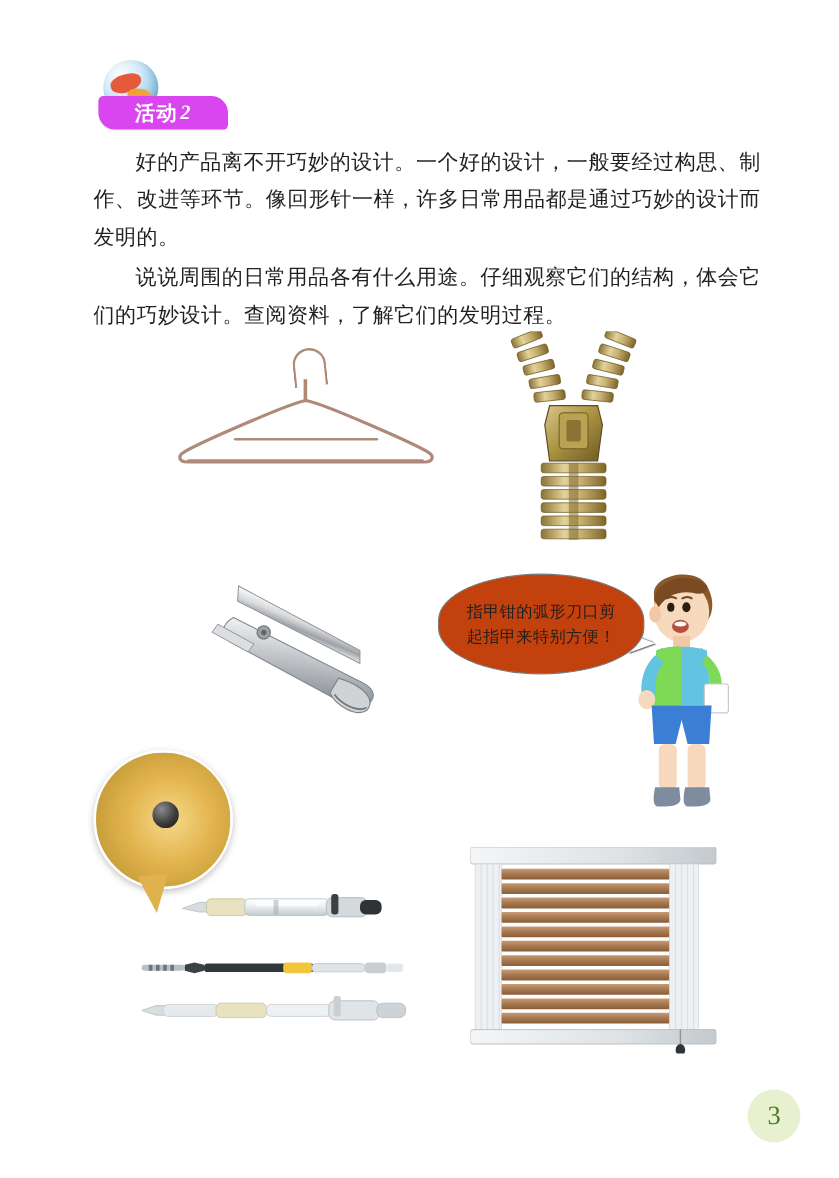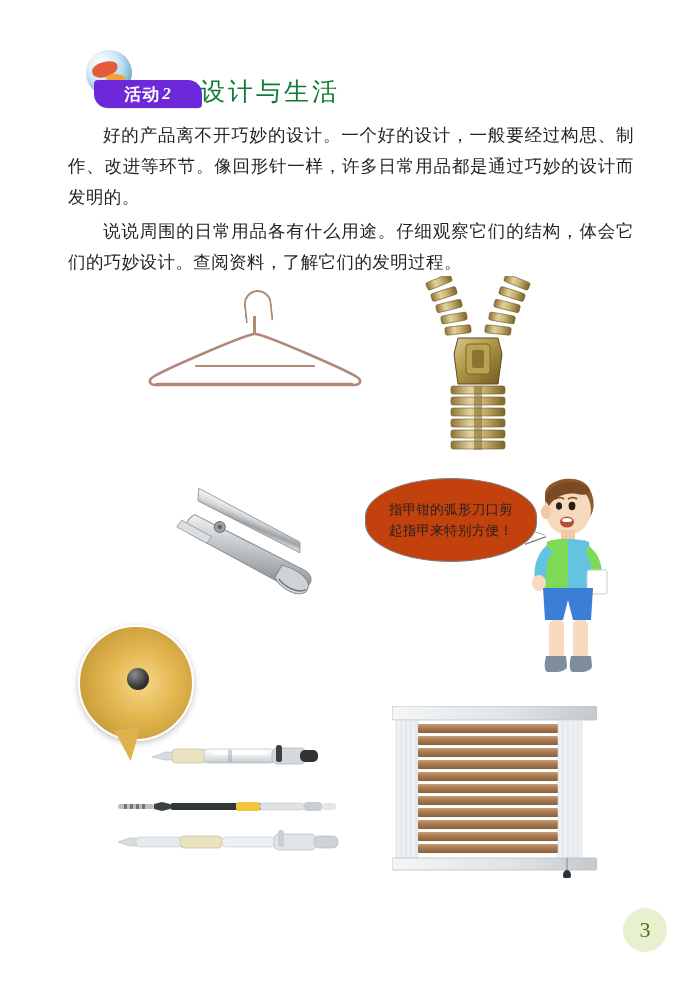--- a/index.html
+++ b/index.html
@@ -67,25 +67,25 @@
     top: 24px;
     width: 20px;
     height: 12px;
     border-radius: 55% 45% 50% 60%;
     background: #f0a13a;
     transform: rotate(10deg);
   }
 
   .badge-label {
     position: absolute;
-    left: 12px;
+    left: 0px;
     top: 30px;
     width: 108px;
     height: 28px;
-    background: #6d28d9;
+    background: #d946ef;
     border-radius: 4px 14px 4px 14px;
     color: #ffffff;
     font-family: "Liberation Sans", sans-serif;
     font-weight: bold;
     font-size: 17px;
     letter-spacing: 1px;
     display: flex;
     align-items: center;
     justify-content: center;
     box-shadow: 0 1px 0 rgba(0,0,0,0.08);
@@ -110,21 +110,21 @@
     position: absolute;
     left: 68px;
     top: 120px;
     width: 566px;
     font-size: 17.5px;
     line-height: 31px;
     text-align: justify;
     letter-spacing: 0.4px;
   }
   .body-text p {
-    margin: 0 0 3px 0;
+    margin: 0 0 3px 10px;
     text-indent: 2em;
   }
 
   
   .figures {
     position: absolute;
     left: 0;
     top: 0;
     width: 699px;
     height: 982px;
@@ -333,21 +333,20 @@
 <div class="page">
 
   <div class="activity-header">
     <div class="activity-badge">
       <div class="badge-globe"></div>
       <div class="badge-label">
         <span>活动</span>
           <span class="num">2</span>
       </div>
     </div>
-    <div class="activity-title">设计与生活</div>
   </div>
 
   <div class="body-text">
     <p>好的产品离不开巧妙的设计。一个好的设计，一般要经过构思、制作、改进等环节。像回形针一样，许多日常用品都是通过巧妙的设计而发明的。</p>
     <p>说说周围的日常用品各有什么用途。仔细观察它们的结构，体会它们的巧妙设计。查阅资料，了解它们的发明过程。</p>
   </div>
 
   <div class="figures">
 
     <div class="fig-hanger">

